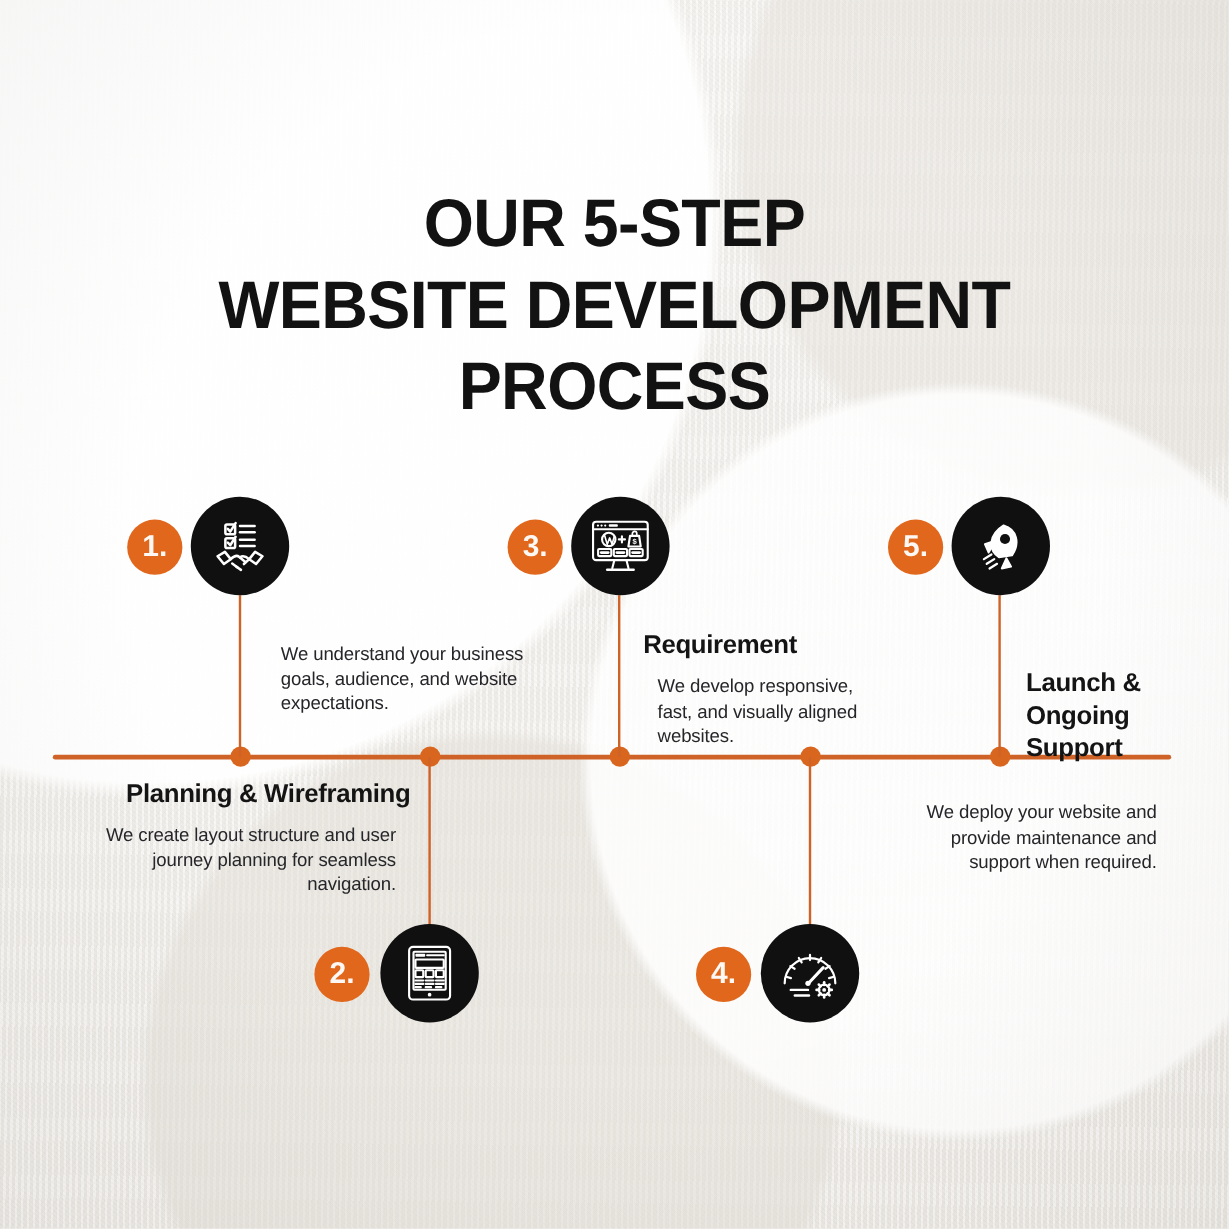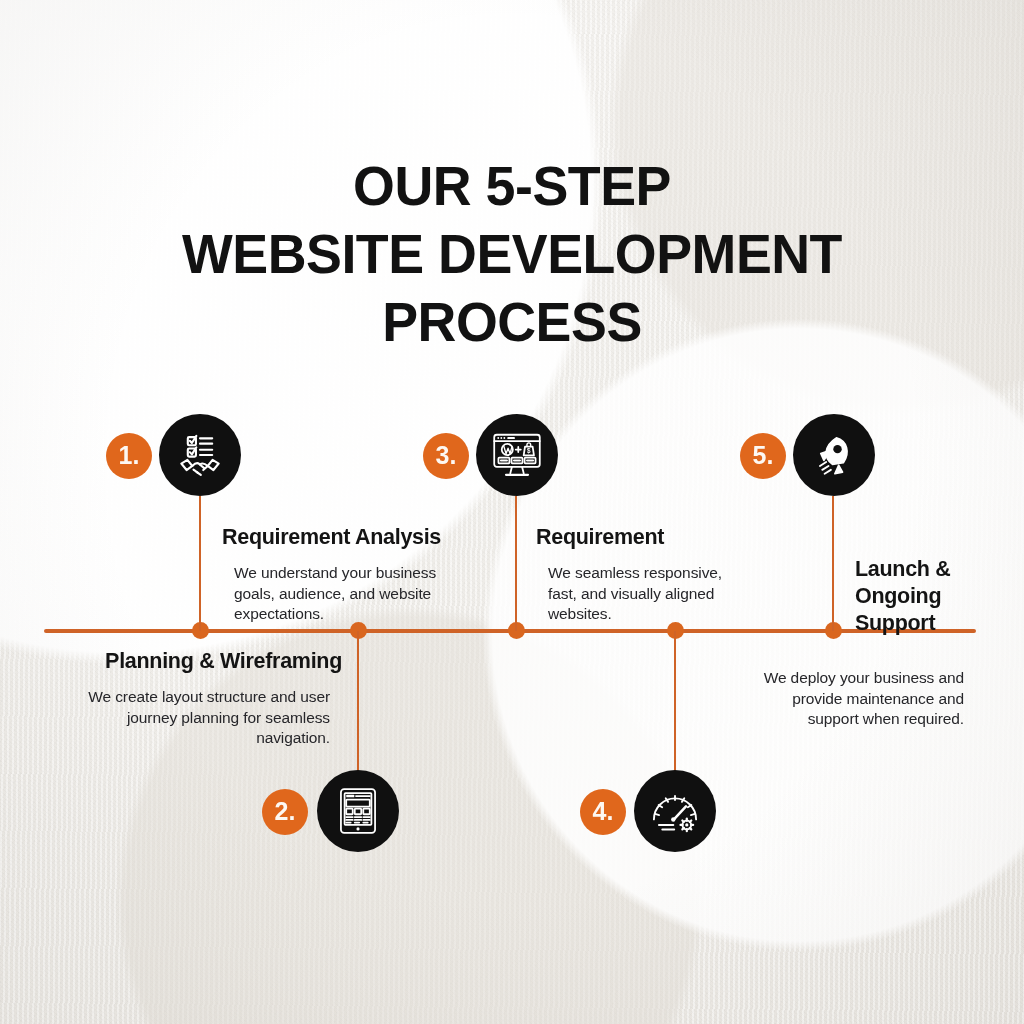--- a/index.html
+++ b/index.html
@@ -132,21 +132,20 @@
         <path d="M55 42.5 L47.5 38 L41.5 45.5 L48.5 50.5 Z"></path>
         <path d="M22.5 45.5 C26 42 28.5 41 31 43 L37.5 48.5"></path>
         <path d="M41.5 45.5 C38 42.5 35 41.5 32 43.5"></path>
         <path d="M24 50 L29.5 54"></path>
         <path d="M28 53 L33 56.5"></path>
         <path d="M41.5 45.5 L36 50.5"></path>
       </svg>
     </span>
   </div>
   <div class="blk al-left" style="left:222px;top:524px;width:262px">
-    <h3>Requirement Analysis</h3>
     <p>We understand your business goals, audience, and website expectations.</p>
   </div>
 
   <div class="badge" style="left:262px;top:789px">
     <span>2.</span>
   </div>
   <div class="icon-circle" style="left:317px;top:770px">
     <span>
       <svg width="52" height="52" viewBox="0 0 64 64" fill="none" stroke="#ffffff" stroke-width="2.2" stroke-linecap="round" stroke-linejoin="round">
         <rect x="11" y="5" width="42" height="54" rx="4"></rect>
@@ -200,21 +199,21 @@
         <line x1="28.5" y1="38.5" x2="35.5" y2="38.5" stroke-width="2.6"></line>
         <rect x="41" y="35" width="13" height="7" rx="1"></rect>
         <line x1="44" y1="38.5" x2="51" y2="38.5" stroke-width="2.6"></line>
         <path d="M26 46 L24 54 M38 46 L40 54"></path>
         <line x1="19" y1="55.5" x2="45" y2="55.5" stroke-width="2.6"></line>
       </svg>
     </span>
   </div>
   <div class="blk al-left" style="left:536px;top:524px;width:200px">
     <h3>Requirement</h3>
-    <p>We seamless responsive, fast, and visually aligned websites.</p>
+    <p>We develop responsive, fast, and visually aligned websites.</p>
   </div>
 
   <div class="badge" style="left:580px;top:789px">
     <span>4.</span>
   </div>
   <div class="icon-circle" style="left:634px;top:770px">
     <span>
       <svg width="54" height="54" viewBox="0 0 64 64" fill="none" stroke="#ffffff" stroke-width="2.2" stroke-linecap="round" stroke-linejoin="round">
         <path d="M7 42 A25 25 0 0 1 57 42"></path>
         <line x1="8.4" y1="35.5" x2="13.2" y2="36.8"></line>
@@ -259,16 +258,16 @@
           <line x1="17" y1="51" x2="25" y2="46"></line>
           <line x1="20" y1="56" x2="28" y2="51"></line>
         </g>
       </svg>
     </span>
   </div>
   <div class="blk al-left" style="left:855px;top:556px;width:125px">
     <h3>Launch &amp; Ongoing Support</h3>
   </div>
   <div class="blk al-right" style="left:744px;top:656px;width:232px">
-    <p>We deploy your business and provide maintenance and support when required.</p>
+    <p>We deploy your website and provide maintenance and support when required.</p>
   </div>
 
 </div>
 
 </body></html>

